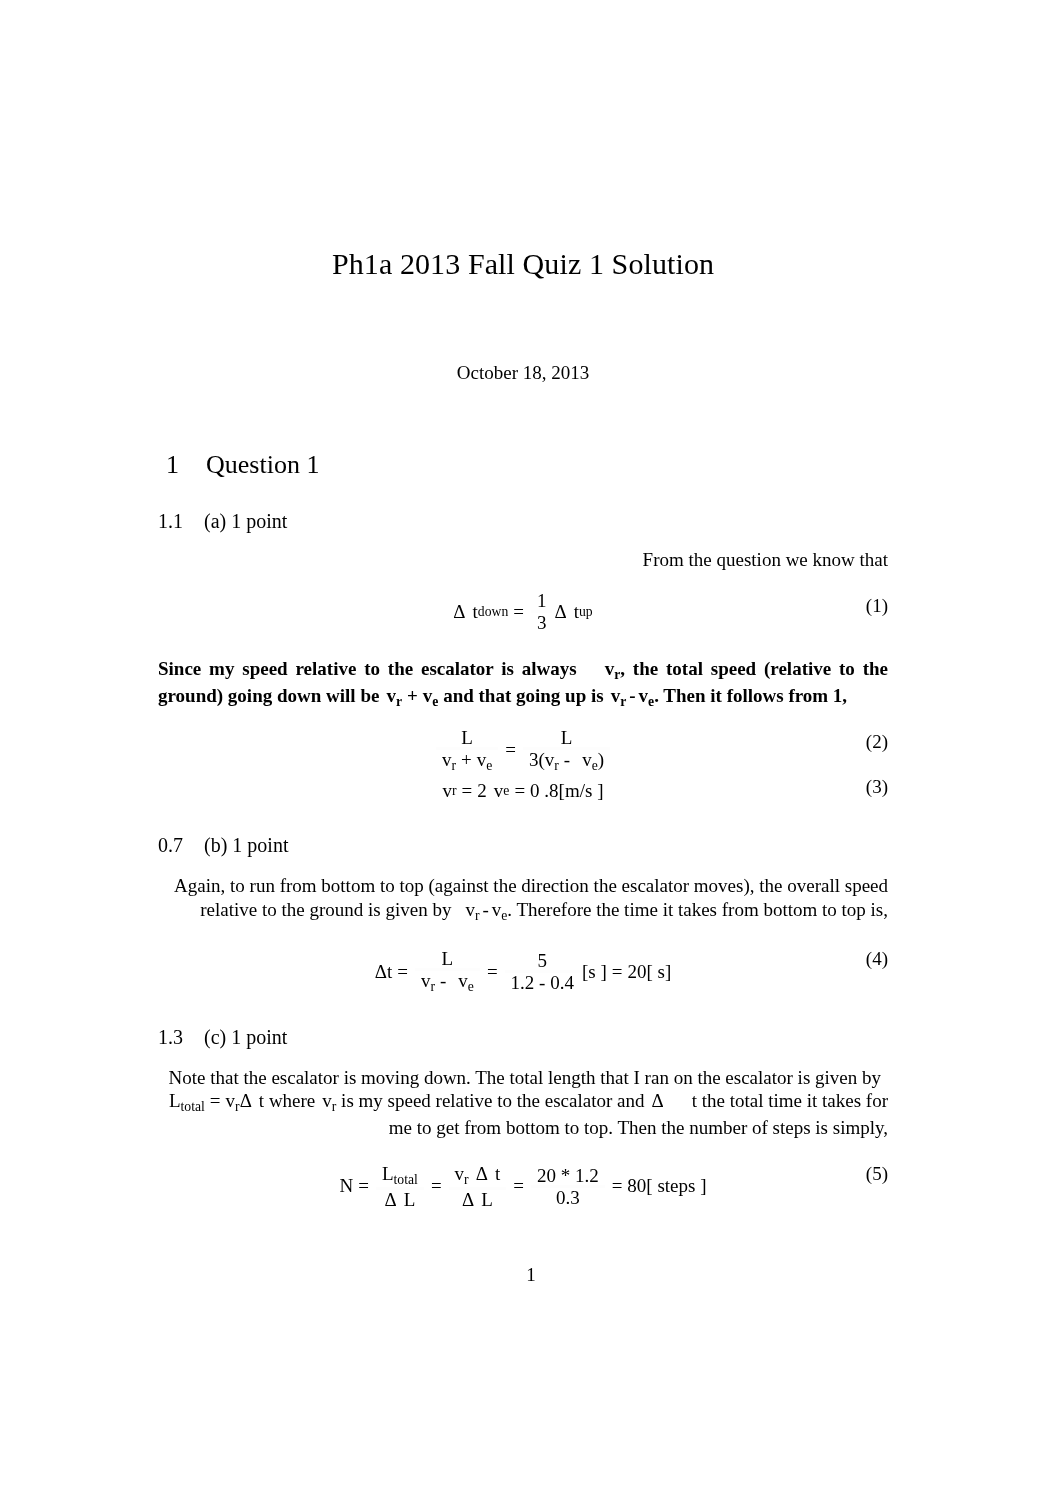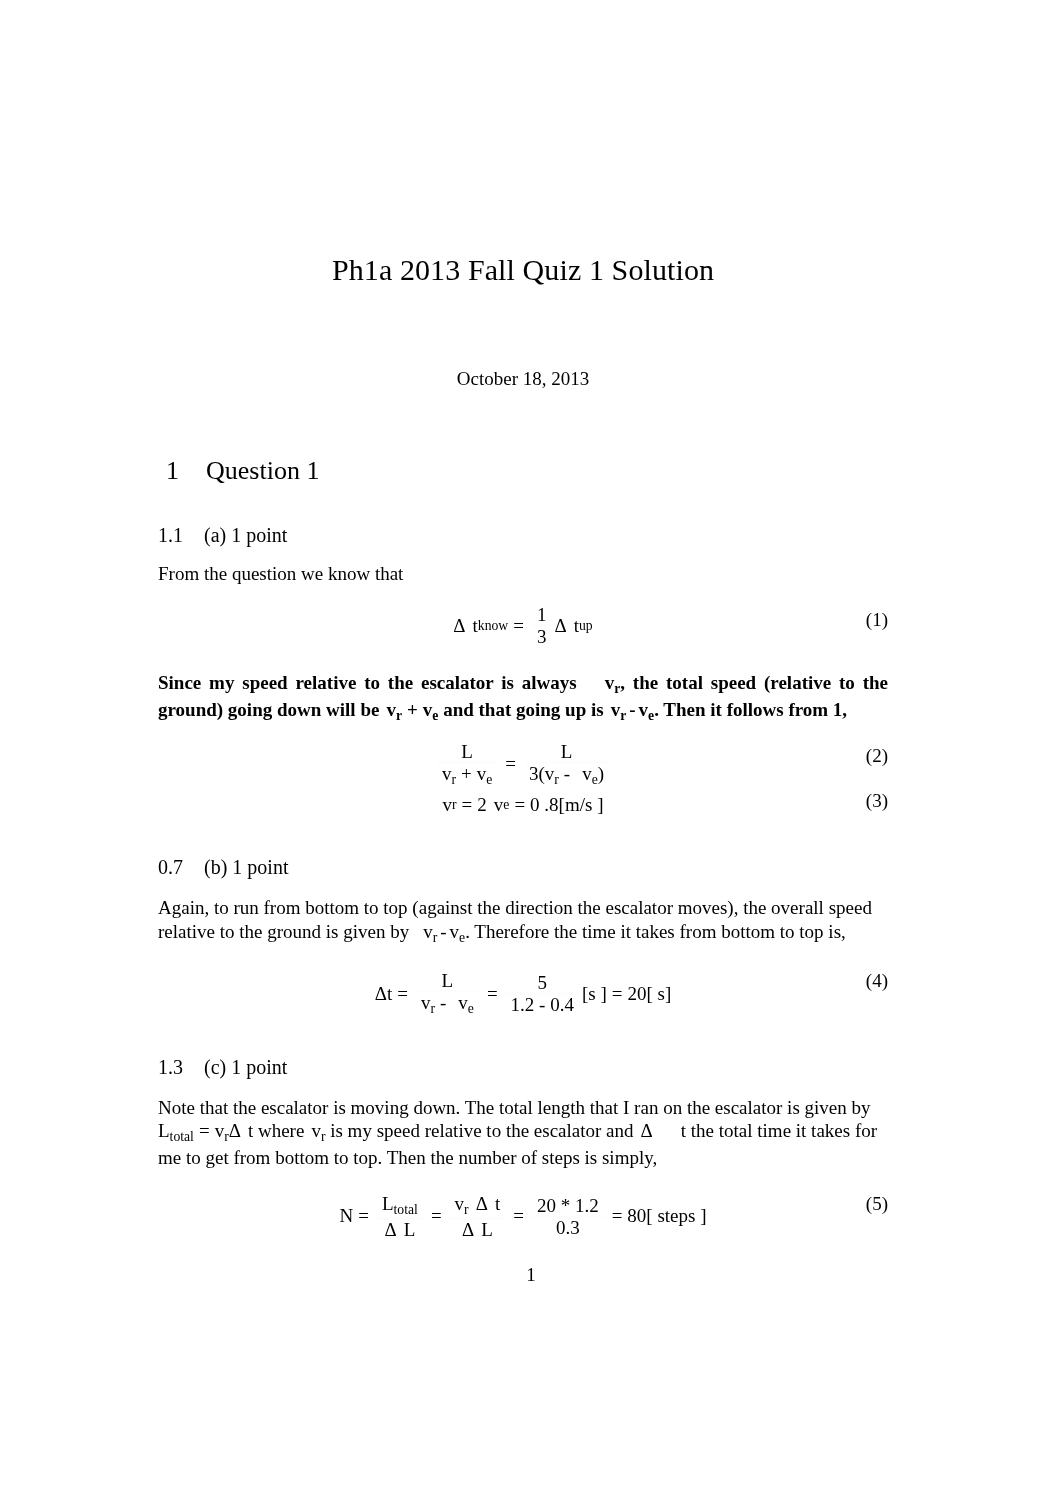--- a/index.html
+++ b/index.html
@@ -14,21 +14,21 @@
   #page {
     position: relative;
     width: 1062px;
     height: 1504px;
     background: #ffffff;
     overflow: hidden;
   }
   .content {
     position: absolute;
     left: 158px;
-    top: 6px;
+    top: 0;
     width: 730px;
   }
 
   
   .doc-title {
     text-align: center;
     font-size: 30px;
     line-height: 1.1;
     margin: 0;
     padding-top: 247px;
@@ -52,31 +52,31 @@
   }
   h1.sec .num { display: inline-block; min-width: 40px; }
 
   h2.subsec {
     font-size: 20px;
     font-weight: normal;
     margin: 0;
     padding-top: 23px;
     line-height: 1.15;
   }
-  h2.subsec .num { display: inline-block; min-width: 46px; margin-top: 8px; }
+  h2.subsec .num { display: inline-block; min-width: 46px; }
 
   
   p.body {
     font-size: 19px;
     line-height: 1.23;
     margin: 0;
     padding-top: 15px;
     text-align: justify;
   }
-  p.body.nojust { text-align: left; }
+  p.body.nojust { text-align: right; }
 
   
   .eqrow {
     position: relative;
     display: block;
     font-size: 19px;
   }
   .eqrow .eqbody {
     display: flex;
     justify-content: center;
@@ -146,21 +146,21 @@
       <span class="num">1.1</span><span>(a) 1 point</span>
     </h2>
 
     <p class="body nojust">From the question we know that</p>
 
     <div class="eqrow" style="padding-top:20px;padding-bottom:8px;">
       <div class="eqbody math">
         <span>Δ</span>
           <span class="sp"></span>
           <span>t</span>
-          <sub>know</sub>
+          <sub>down</sub>
         <span class="op">=</span>
         <span class="frac">
           <span class="num-part">1</span>
           <span class="bar"></span>
           <span class="den-part">3</span>
         </span>
         <span>Δ</span>
           <span class="sp"></span>
           <span>t</span>
           <sub>up</sub>

